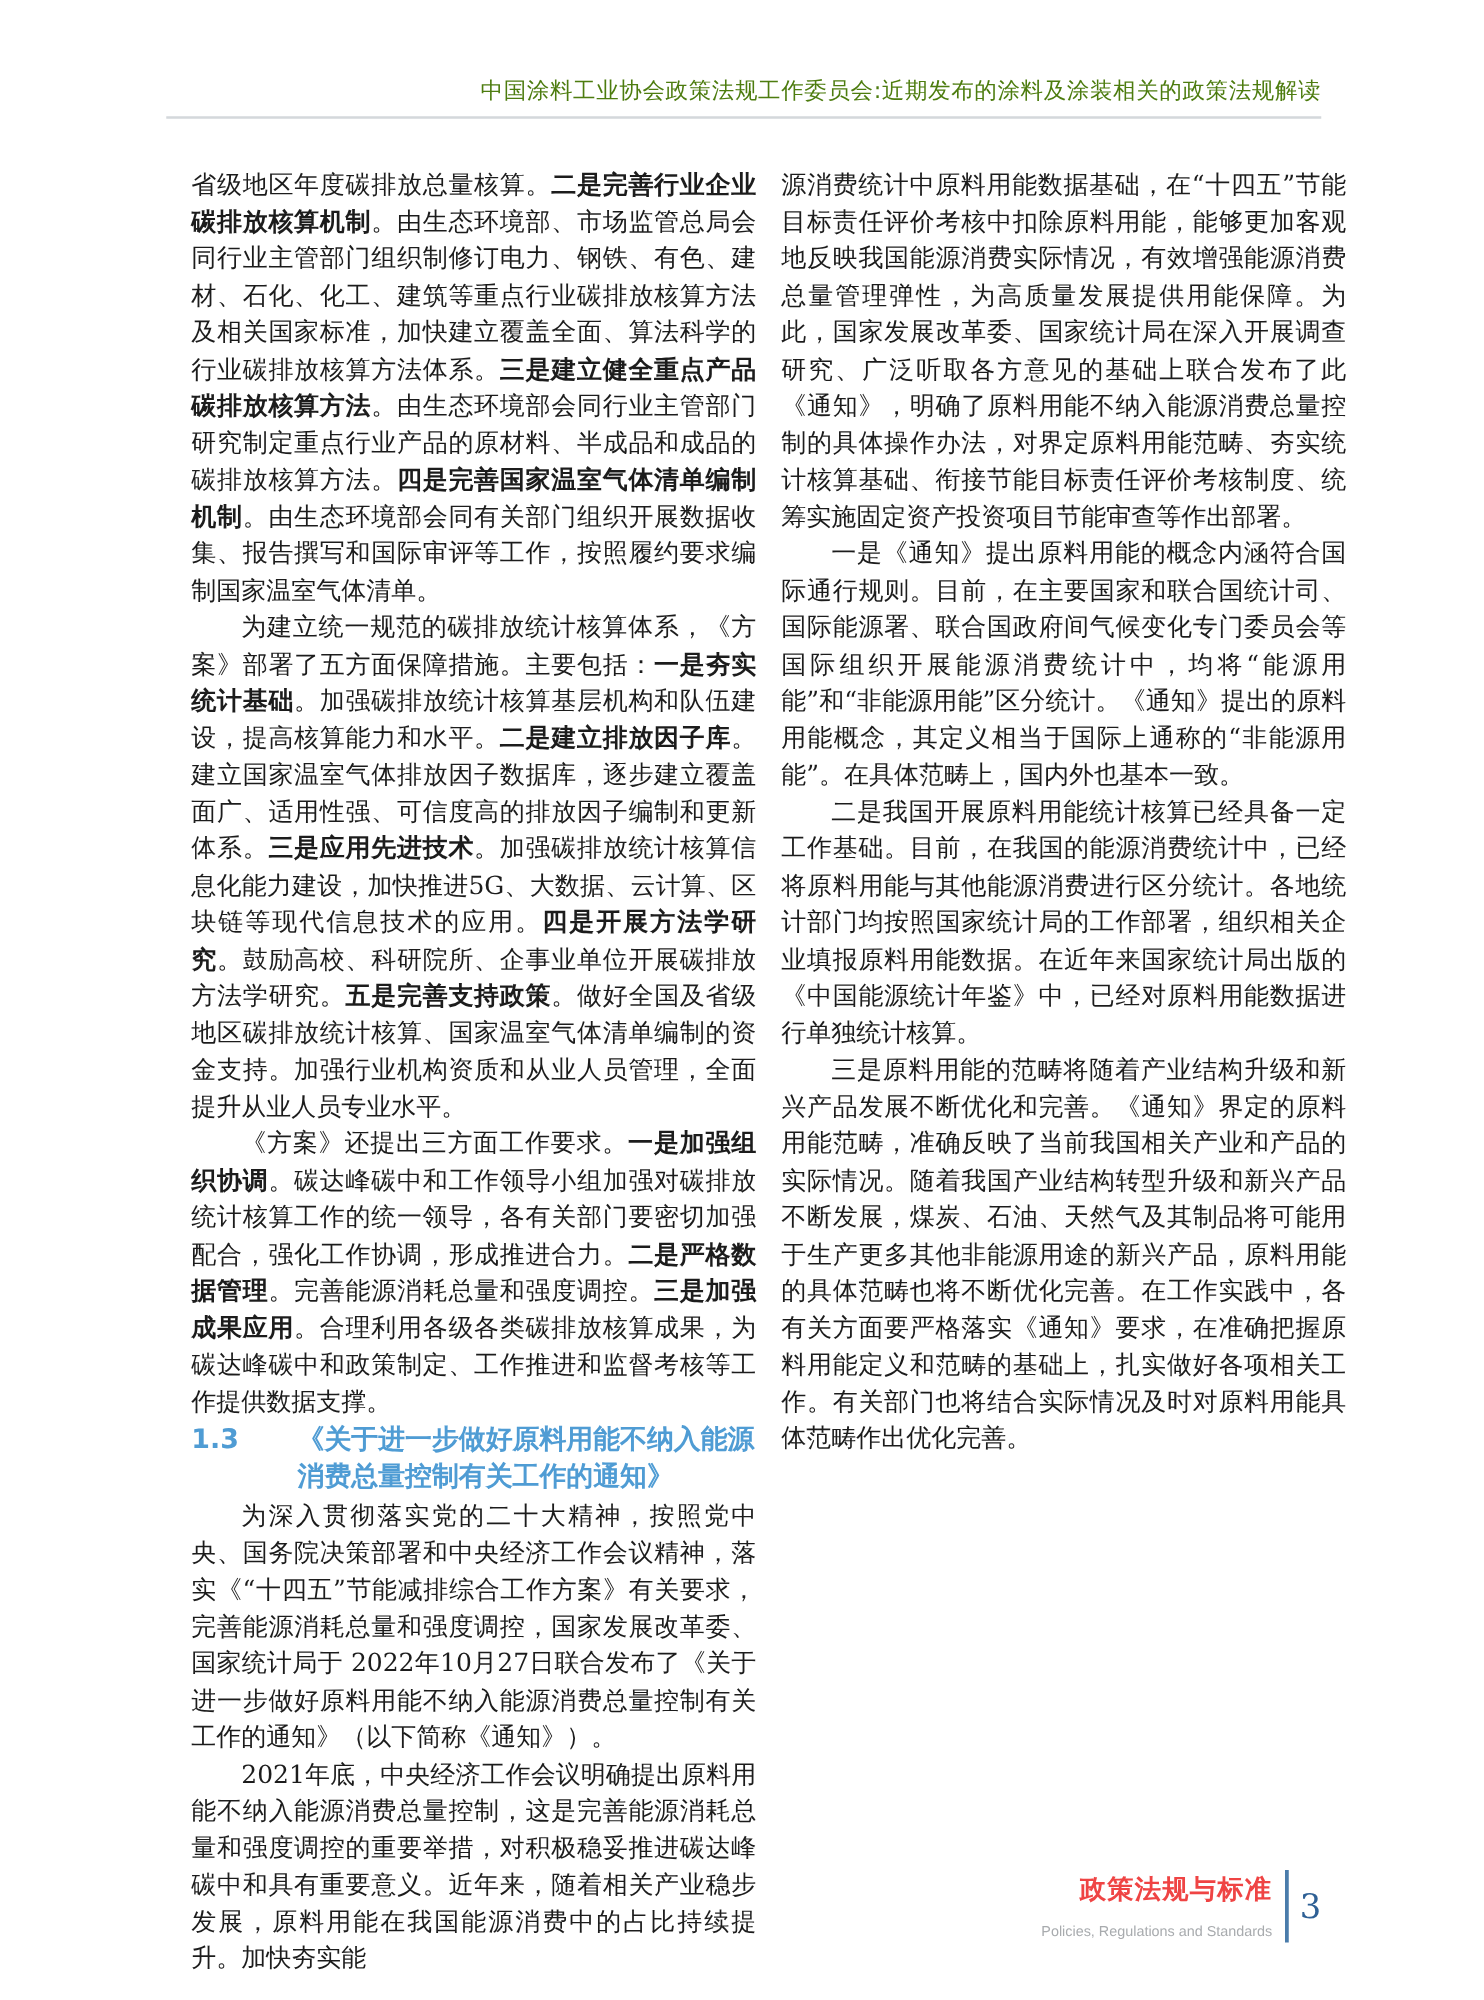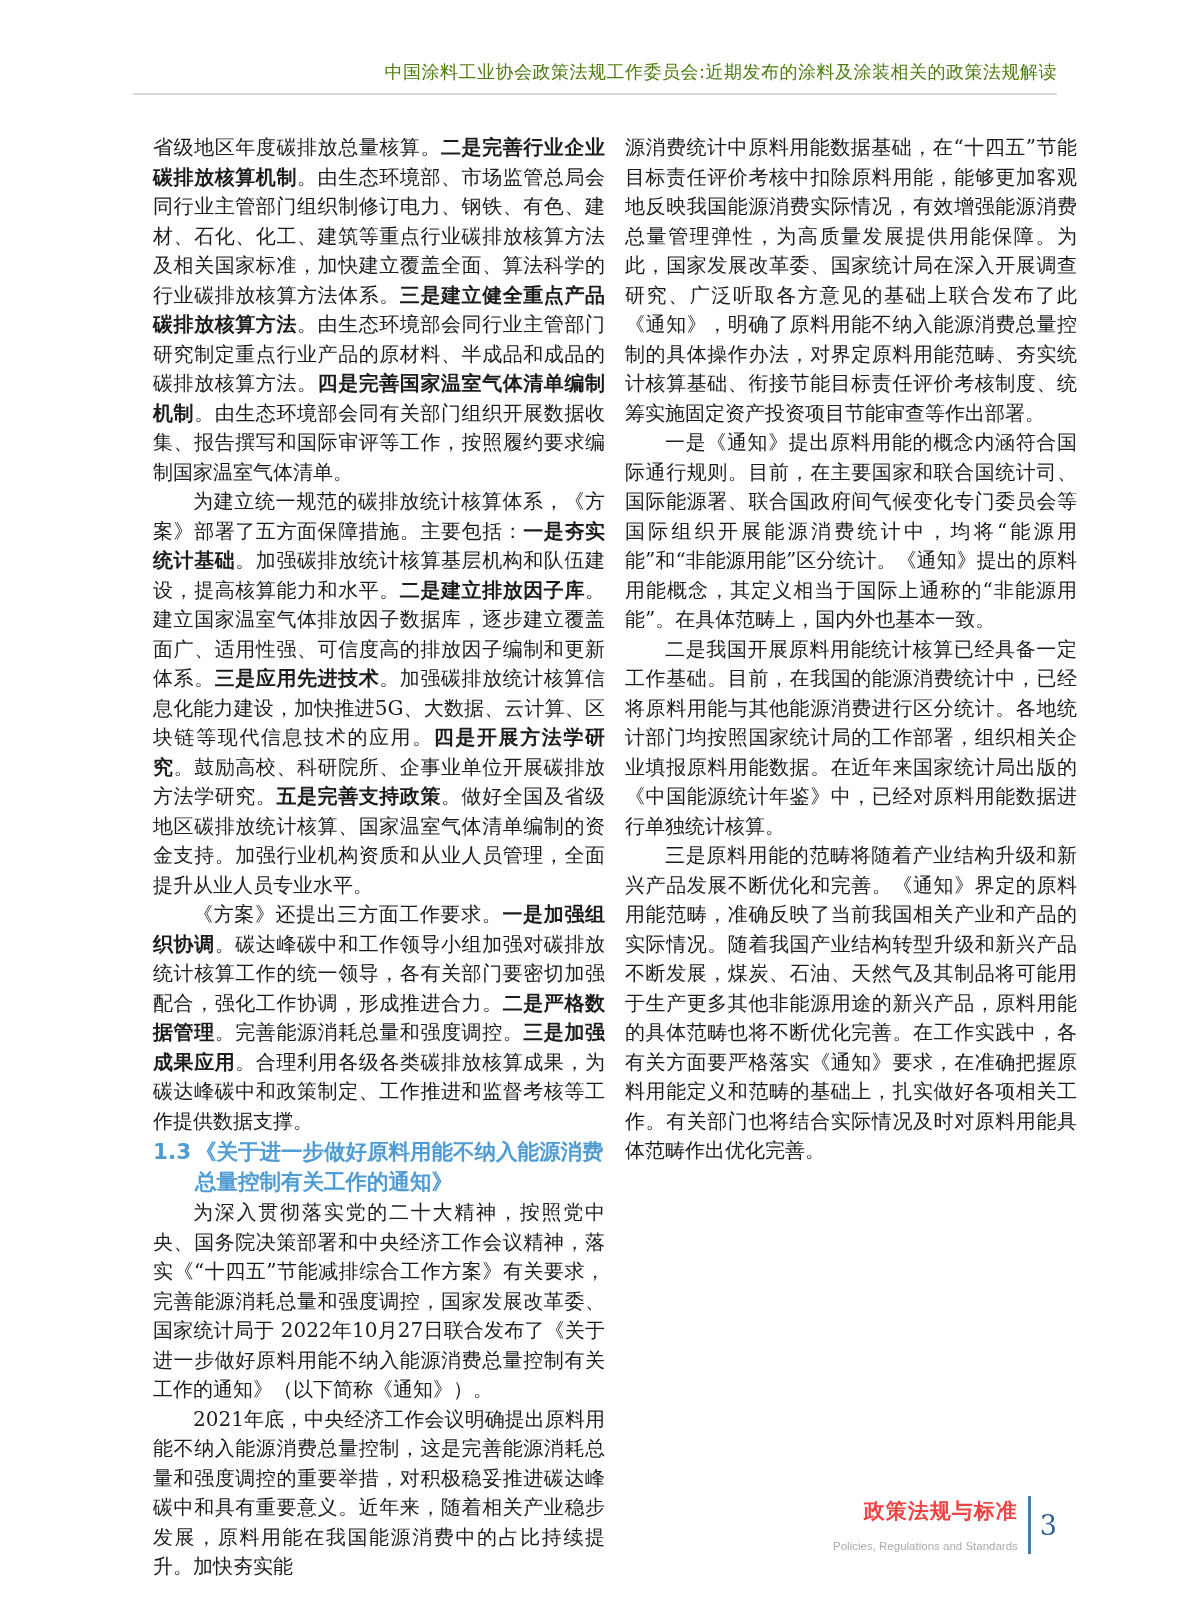--- a/index.html
+++ b/index.html
@@ -19,21 +19,21 @@
   .col {
     width:452px; font-size:20px; line-height:29.5px; color:#1c1c1c;
     text-align:justify; text-justify:inter-character;
   }
   .col p { margin:0; }
   .col p.indent { text-indent:2em; }
   .b { font-family:"DejaVu Sans","Liberation Sans",sans-serif; font-weight:700; }
   .section-heading {
     display:flex; align-items:flex-start; text-align:left;
     color:var(--accent,#4f9cd4); font-family:"DejaVu Sans","Liberation Sans",sans-serif;
-    font-weight:700; font-size:21.5px; line-height:30px; margin:1px 0;
+    font-weight:700; font-size:21.5px; line-height:30px; margin:1px 0;gap:43px;
   }
   .sh-num { flex:0 0 42px; }
   .sh-text { flex:1; }
   
   .footer {
     position:absolute; right:130px; top:1496px;
     display:flex; align-items:stretch;
   }
   .footer-titles { text-align:right; padding-right:10px; }
   .footer-cn {

